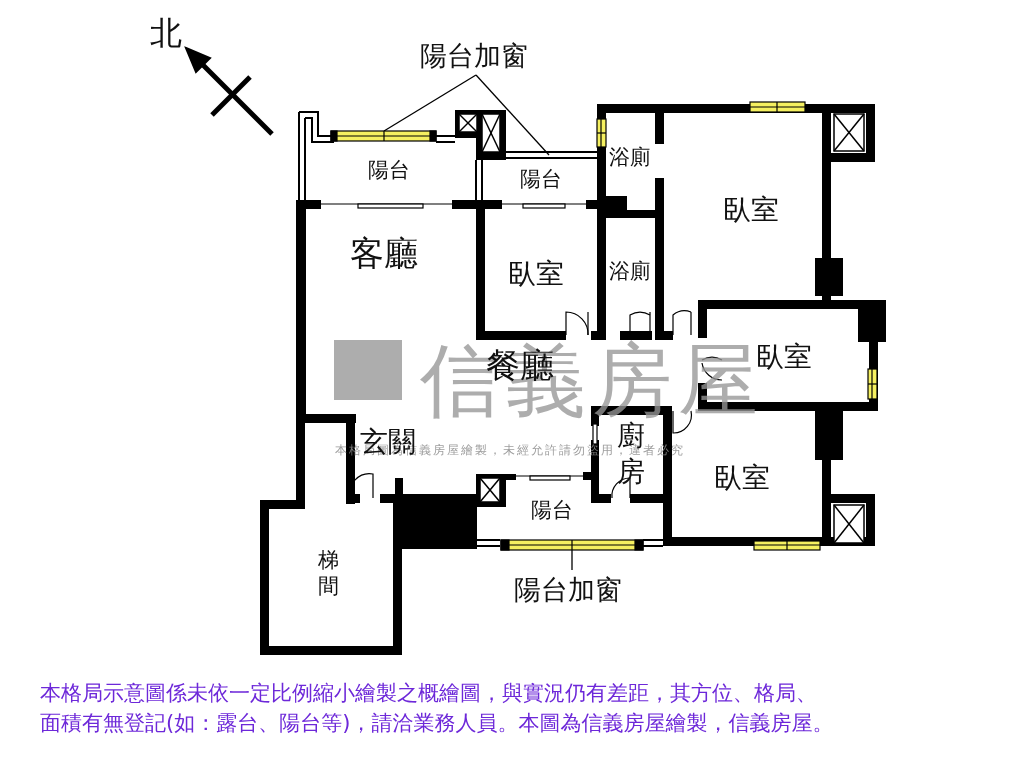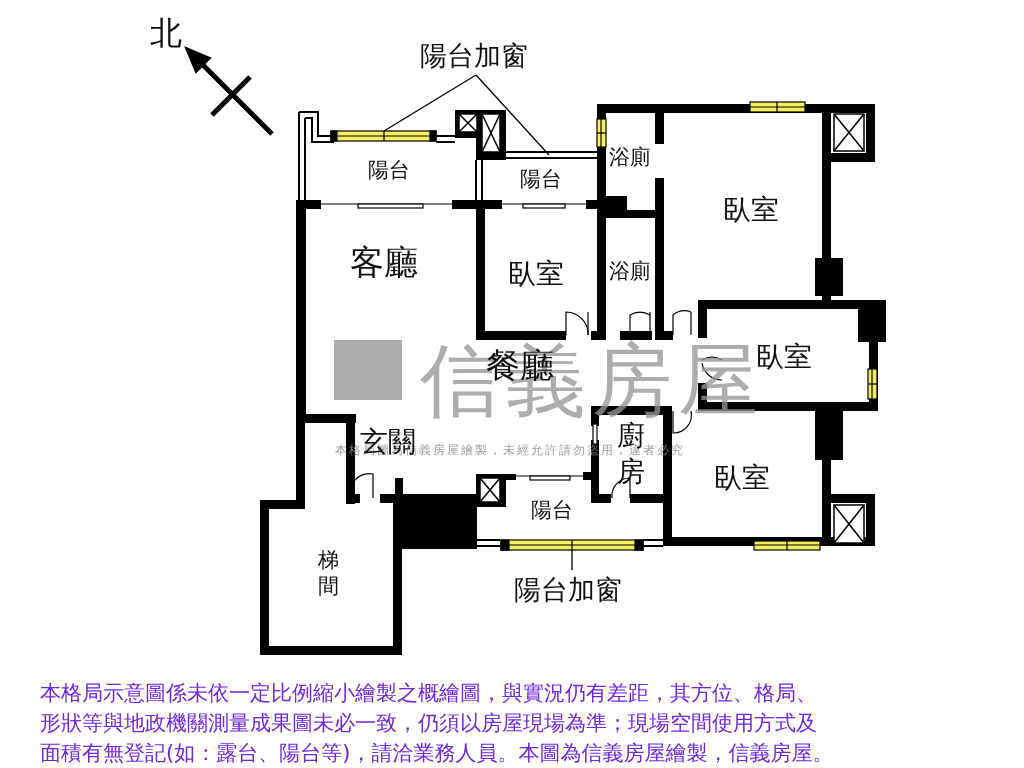--- a/index.html
+++ b/index.html
@@ -203,32 +203,31 @@
 <div class="wm-brand">信義房屋</div>
 <div class="wm-sub">本格局圖為信義房屋繪製，未經允許請勿盜用，違者必究</div>
 
 <div class="north">北</div>
 
 <div class="lbl callout" style="left:420px; top:42px;">陽台加窗</div>
 <div class="lbl callout" style="left:514px; top:576px;">陽台加窗</div>
 
 <div class="lbl sm" style="left:368px; top:160px;">陽台</div>
 <div class="lbl sm" style="left:520px; top:169px;">陽台</div>
-<div class="lbl big" style="left:350px; top:245px;">客廳</div>
+<div class="lbl big" style="left:350px; top:236px;">客廳</div>
 <div class="lbl mid" style="left:508px; top:260px;">臥室</div>
 <div class="lbl sm" style="left:609px; top:147px;">浴廁</div>
 <div class="lbl sm" style="left:609px; top:261px;">浴廁</div>
 <div class="lbl mid" style="left:723px; top:196px;">臥室</div>
 <div class="lbl mid" style="left:756px; top:343px;">臥室</div>
 <div class="lbl big" style="left:486px; top:348px;">餐廳</div>
 <div class="lbl mid" style="left:360px; top:428px;">玄關</div>
 <div class="lbl mid" style="left:617px; top:422px;">廚</div>
 <div class="lbl mid" style="left:617px; top:458px;">房</div>
 <div class="lbl sm" style="left:531px; top:500px;">陽台</div>
 <div class="lbl mid" style="left:714px; top:464px;">臥室</div>
 <div class="lbl sm" style="left:318px; top:550px;">梯</div>
 <div class="lbl sm" style="left:318px; top:576px;">間</div>
 
 <div class="disclaimer">
   <div>本格局示意圖係未依一定比例縮小繪製之概繪圖，與實況仍有差距，其方位、格局、</div>
-  <div>形狀等與地政機關測量成果圖未必一致，仍須以房屋現場為準；現場空間使用方式及</div>
   <div>面積有無登記(如：露台、陽台等)，請洽業務人員。本圖為信義房屋繪製，信義房屋。</div>
 </div>
 
 </body></html>

